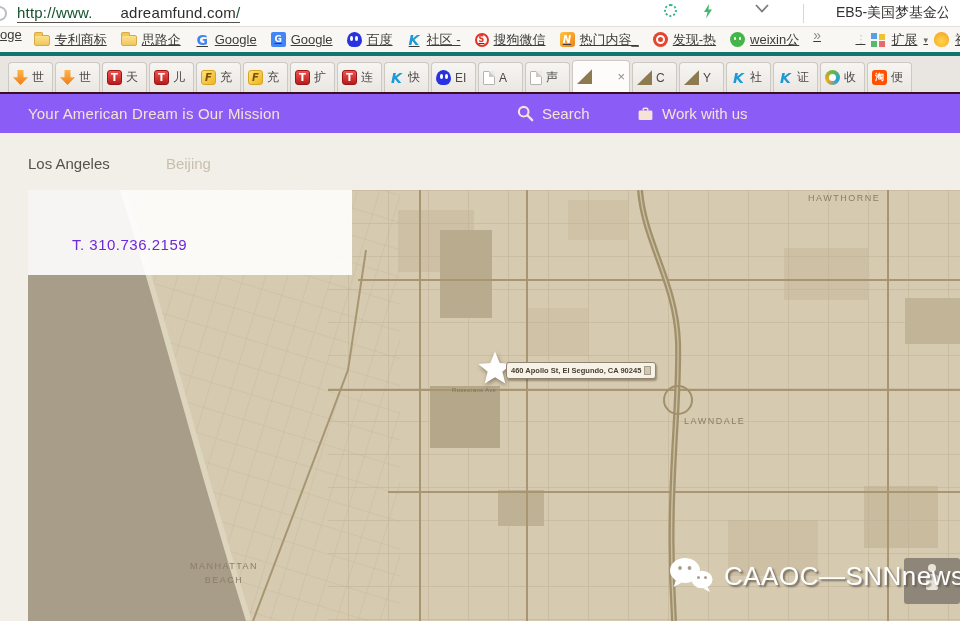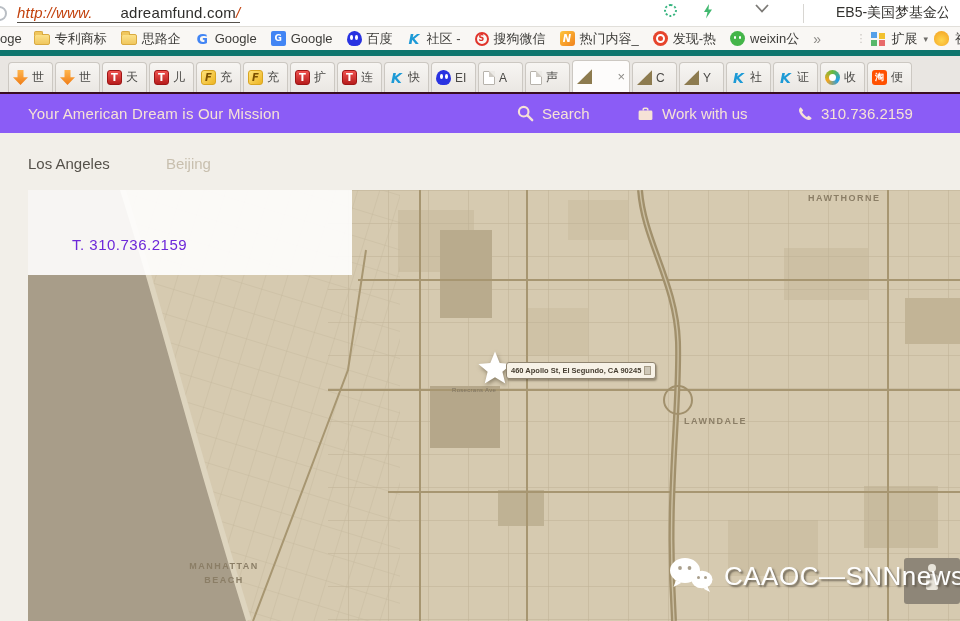--- a/index.html
+++ b/index.html
@@ -3,30 +3,30 @@
 <meta charset="utf-8">
 <style>
   * { margin:0; padding:0; box-sizing:border-box; }
   body { font-family:"Liberation Sans","DejaVu Sans",sans-serif; background:#fff; }
   .screen { position:relative; width:960px; height:621px; overflow:hidden; background:#f2efe9; }
 
   
   .addr-bar { height:27px; background:#fff; border-bottom:1px solid #e1dfda; display:flex; align-items:center; position:relative; }
   .reload-partial { width:15px; height:15px; border:2px solid #b9bec4; border-radius:50%; margin-left:-8px; flex:none; }
   .url { margin-left:10px; font-size:15px; letter-spacing:.2px; border-bottom:1px solid #55514b; padding-bottom:1px; cursor:text; white-space:nowrap; }
-  .url .dim { color:#c2410c;font-style:italic; }
+  .url .dim { color:#14532d; }
   .url .strong { color:#2e2d2b;margin-left:28px; }
   .addr-right { margin-left:auto; display:flex; align-items:flex-start; gap:24px; padding-right:12px; }
   .shutter-ic { width:13px; height:13px; border:2px dotted #35b37e; border-radius:50%; }
   .addr-chevron { margin-left:16px; }
   .addr-divider { width:1px; height:19px; background:#d8d6d2; margin:0 8px 0 10px; }
   .win-title { font-size:14px; color:#33322f; white-space:nowrap; width:112px; overflow:hidden; }
 
   
-  .bm-bar { height:29px; background:#f9f7f4; border-bottom:6px solid #0f766e; display:flex; align-items:center; font-size:13px; color:#3d3c39; padding-left:0; overflow:hidden; }
+  .bm-bar { height:29px; background:#f9f7f4; border-bottom:4px solid #0f766e; display:flex; font-size:13px; color:#3d3c39; padding-left:0; overflow:hidden;text-decoration:underline; }
   .bm-overflow { color:#3d3c39; margin-right:12px; }
   .bm-item { display:flex; align-items:center; gap:5px; margin-right:14px; cursor:pointer; white-space:nowrap; }
   .bm-more { color:#8a8884; font-size:14px; margin-right:10px; }
   .bm-right { margin-left:auto; display:flex; align-items:center; gap:6px; margin-right:-8px; }
   .drag-dots { color:#c7c4be; font-size:11px; letter-spacing:-1px; }
 
   
   .ic { width:15px; height:15px; border-radius:3px; display:inline-flex; align-items:center; justify-content:center;
         font:bold 10px/1 "DejaVu Sans",sans-serif; color:#fff; flex:none; position:relative; }
   .folder-icon { width:16px; height:11px; background:linear-gradient(#fce189,#f0c75e); border:1px solid #d9aa40; border-radius:2px; margin-top:2px; }
@@ -74,21 +74,21 @@
   .hdr-search { left:517px; } .hdr-work { left:637px; } .hdr-phone { left:797px; }
 
   
   .city-nav { height:44px; padding:22px 0 0 28px; font-size:15px; }
   .nav-la { color:#55514a; margin-right:52px; cursor:pointer; }
   .nav-bj { color:#c8bfae; cursor:pointer; }
 
   
   .map { position:absolute; left:28px; top:190px; width:932px; height:431px; overflow:hidden; background:#d6cab0; }
   .map svg.base { position:absolute; inset:0; }
-  .map-label { position:absolute; color:#8b7e66; font-size:9px; letter-spacing:1.5px; font-weight:bold; }
+  .map-label { position:absolute; color:#8b7e66; font-size:9px; letter-spacing:1.5px; font-weight:normal; }
   .lbl-hawthorne { left:780px; top:3px; }
   .lbl-lawndale  { left:656px; top:226px; }
   .lbl-manhattan { left:148px; top:370px; width:96px; text-align:center; line-height:1.5; }
   .lbl-rosecrans { left:424px; top:197px; font-size:6px; letter-spacing:.3px; font-weight:normal; color:#7d7260; }
   .info-box { position:absolute; left:0; top:0; width:324px; height:85px; background:rgba(255,255,255,.9); }
   .info-phone { position:absolute; left:44px; top:46px; font-size:15px; color:#6d28d9; letter-spacing:.5px; }
   .star-marker { position:absolute; left:448px; top:160px; filter:drop-shadow(1px 2px 2px rgba(60,50,30,.5)); }
   .marker-pill { position:absolute; left:478px; top:172px; height:17px; background:#f7f2e7; border:1px solid #8f8470; border-radius:3px;
                  box-shadow:1px 2px 2px rgba(60,50,30,.4); display:flex; align-items:center; gap:3px; padding:0 4px; }
   .marker-pill span { font-size:7.5px; font-weight:bold; color:#453d30; white-space:nowrap; }
@@ -263,26 +263,20 @@
         </svg>
       <span>Work with us</span>
     </span>
     <span class="hdr-item hdr-search">
       <svg width="17" height="17" viewBox="0 0 16 16">
           <circle cx="6.3" cy="6.3" r="4.5" fill="none" stroke="#f6e2d6" stroke-width="2"></circle>
           <line x1="9.8" y1="9.8" x2="14.3" y2="14.3" stroke="#f6e2d6" stroke-width="2.2" stroke-linecap="round"></line>
         </svg>
       <span>Search</span>
     </span>
-    <span class="hdr-item hdr-phone">
-      <svg width="16" height="16" viewBox="0 0 15 15">
-          <path d="M2.8,1.6 C1.8,2.6 1.5,4.4 2.5,6.4 C3.7,8.9 6.1,11.3 8.6,12.5 C10.6,13.5 12.4,13.2 13.4,12.2 C13.7,11.9 13.7,11.4 13.4,11.1 L11.3,9.4 C11,9.15 10.55,9.2 10.3,9.45 L9.4,10.35 C8,9.75 5.25,7 4.65,5.6 L5.55,4.7 C5.8,4.45 5.85,4 5.6,3.7 L3.9,1.6 C3.6,1.3 3.1,1.3 2.8,1.6 Z" fill="#f6e2d6"></path>
-        </svg>
-      <span>310.736.2159</span>
-    </span>
   </div>
 
   <div class="city-nav">
     <span class="nav-la">Los Angeles</span>
     <span class="nav-bj">Beijing</span>
   </div>
 
   <div class="map">
     <svg class="base" width="932" height="431" viewBox="0 0 932 431">
       <defs>

